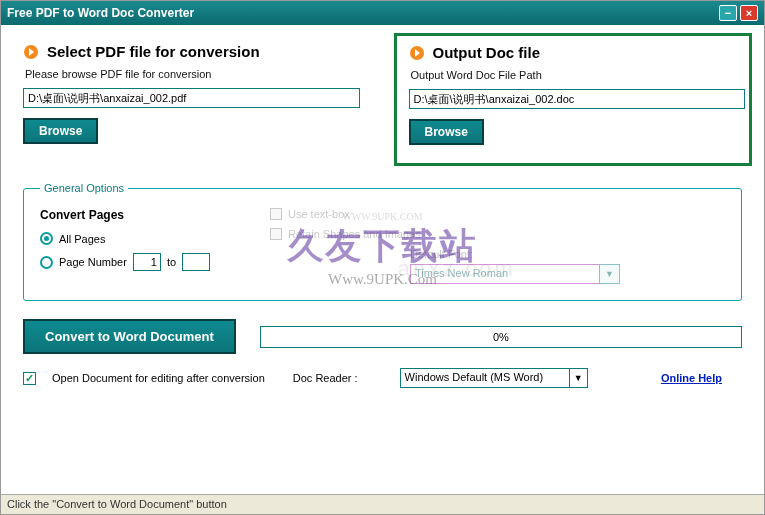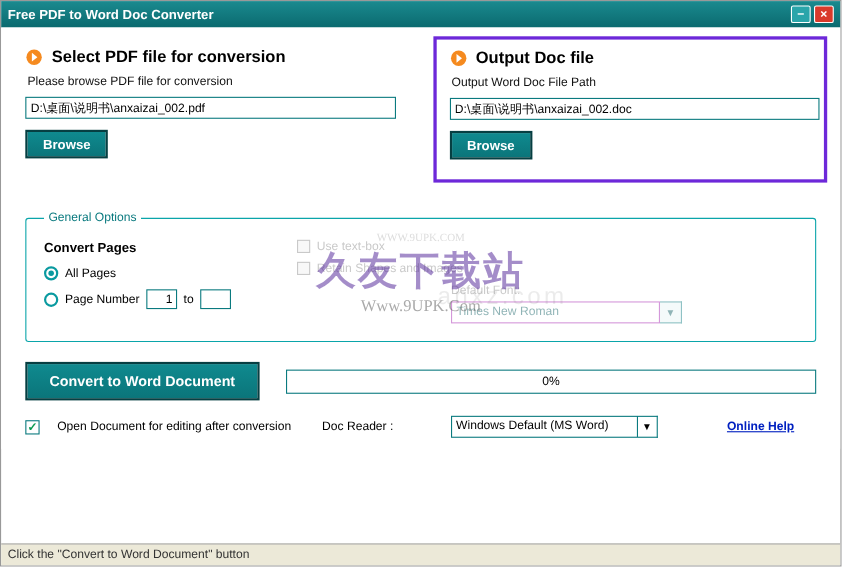--- a/index.html
+++ b/index.html
@@ -5,21 +5,21 @@
 * { box-sizing: border-box; margin: 0; padding: 0; }
 body { font-family: Tahoma, Arial, sans-serif; font-size: 11px; background: #fff; width: 765px; height: 515px; border: 1px solid #999; position: relative; }
 .titlebar { background: linear-gradient(#1a8a8f, #0b6a6f); height: 24px; display: flex; align-items: center; padding: 0 6px; color: #fff; font-size: 12px; font-weight: bold; justify-content: center; }
 .titlebar .spacer { flex: 1; }
 .tbtn { width: 18px; height: 16px; display: flex; align-items: center; justify-content: center; margin-left: 3px; border: 1px solid #fff; border-radius: 2px; font-size: 11px; font-weight: bold; color: #fff; cursor: pointer; }
 .tbtn.min { background: #2aa5aa; }
 .tbtn.close { background: #d93a2b; }
 .content { background: #fff; padding: 18px 22px 10px 22px; }
 .columns { display: flex; gap: 44px; }
 .col { flex: 1; }
-.col.right { border: 3px solid #6d28d9; padding: 8px 4px 18px 12px; margin: -10px -10px 14px -10px; }
+.col.right { border: 3px solid #15803d; padding: 8px 4px 18px 12px; margin: -10px -10px 4px -10px; }
 .col.left { padding: 0 0 18px 0; }
 .section-head { display: flex; align-items: center; gap: 8px; margin-bottom: 8px; }
 .bullet-icon { width: 16px; height: 16px; }
 .section-head h2 { font-size: 15px; font-weight: bold; color: #000; }
 .sublabel { font-size: 11px; color: #111; margin-bottom: 8px; margin-left: 2px; }
 .path-input { width: 100%; height: 20px; border: 1px solid #0a7a7f; padding: 2px 4px; font-size: 11px; color: #000; background: #fff; margin-bottom: 10px; }
 .teal-btn { background: linear-gradient(#0f8a8f, #0b757a); color: #fff; border: 2px solid #063f42; padding: 4px 14px; font-size: 12px; font-weight: bold; cursor: pointer; }
 .teal-btn.big { padding: 8px 20px; font-size: 13px; }
 .fieldset { border: 1px solid #0aa5aa; border-radius: 3px; padding: 10px 16px 16px 16px; margin-top: 12px; position: relative; }
 .fieldset > legend { color: #0a7a7f; font-size: 11px; padding: 0 4px; }
@@ -34,21 +34,21 @@
 .check-row { display: flex; align-items: center; gap: 6px; font-size: 11px; margin-bottom: 8px; }
 .checkbox-dis { width: 12px; height: 12px; border: 1px solid #888; background: #f0f0f0; display: inline-block; }
 .font-label { display: block; margin: 6px 0 4px 140px; font-size: 11px; color: #888; }
 .font-select { margin-left: 140px; display: flex; }
 .font-select .sel { width: 190px; height: 20px; border: 1px solid #a21caf; color: #0a5a5f; padding: 2px 4px; font-size: 11px; background: #fff; }
 .font-select .arrow { width: 20px; height: 20px; border: 1px solid #0a7a7f; border-left: none; background: #e8f4f5; color: #0a5a5f; display: flex; align-items: center; justify-content: center; font-size: 9px; cursor: pointer; }
 .convert-row { display: flex; align-items: center; gap: 24px; margin-top: 18px; }
 .progress { flex: 1; height: 22px; border: 1px solid #0a7a7f; display: flex; align-items: center; justify-content: center; font-size: 11px; color: #000; }
 .bottom-row { display: flex; align-items: center; gap: 16px; margin-top: 14px; font-size: 11px; }
 .check-on { width: 13px; height: 13px; border: 1px solid #0a7a7f; background: #fff; display: inline-flex; align-items: center; justify-content: center; color: #0a9a50; font-size: 11px; font-weight: bold; }
-.reader-sel { display: flex; margin-left: 14px; padding-left: 22px; }
+.reader-sel { display: flex; margin-left: 4px; padding-left: 22px; }
 .reader-sel .sel { width: 170px; height: 20px; border: 1px solid #0a7a7f; padding: 2px 4px; font-size: 11px; }
 .reader-sel .arrow { width: 18px; height: 20px; border: 1px solid #0a7a7f; border-left: none; display: flex; align-items: center; justify-content: center; font-size: 9px; cursor: pointer; }
 .help-link { margin-left: auto; color: #0020c0; font-weight: bold; text-decoration: underline; cursor: pointer; margin-right: 20px; }
 .statusbar { position: absolute; bottom: 0; left: 0; right: 0; height: 20px; border-top: 1px solid #aaa; background: #ece9d8; padding: 3px 6px; font-size: 11px; color: #333; }
 .watermark { position: absolute; left: 50%; top: 210px; transform: translateX(-50%); opacity: 0.5; text-align: center; pointer-events: none; font-family: Liberation Serif, serif; }
 .watermark .cn { font-size: 36px; color: #4c1d95; font-weight: bold; letter-spacing: 2px; }
 .watermark .url { font-size: 15px; color: #555; }
 .watermark .sm { font-size: 10px; color: #bbb; }
 .watermark2 { position: absolute; left: 52%; top: 255px; opacity: 0.12; font-size: 22px; color: #666; letter-spacing: 3px; pointer-events: none; }
 </style>

